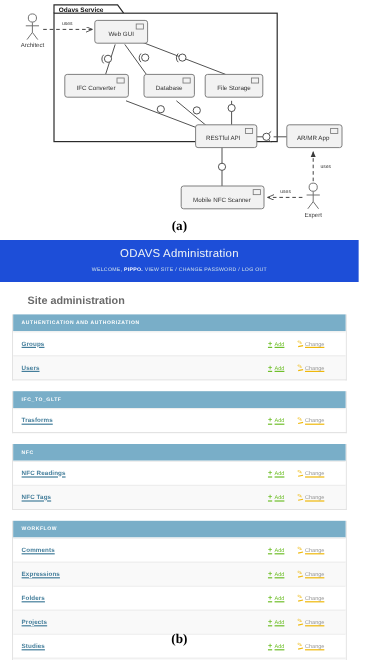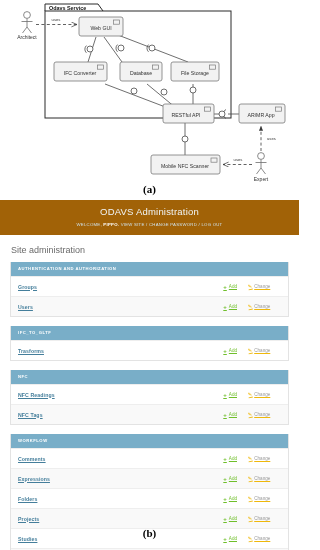--- a/index.html
+++ b/index.html
@@ -17,32 +17,32 @@
   .cap{
     position:absolute;width:100%;text-align:center;
     font-family:"Liberation Serif", serif;font-weight:bold;font-size:11px;color:#000;
   }
   .cap-a{top:183px;}
   .cap-b{top:527px;}
 
   
   .fig-b{position:absolute;left:0;top:200px;width:299px;height:325px;background:#fff;}
   .adm-header{
-    background:#a16207;color:#f5f7f8;padding:6px 0 7px 0;text-align:center;
+    background:#1d4ed8;color:#f5f7f8;padding:6px 0 7px 0;text-align:center;
   }
   .adm-title{font-size:9.5px;letter-spacing:.2px;color:#f0f4f6;line-height:12px;}
   .adm-userlinks{
     font-size:4.3px;letter-spacing:.25px;color:#cfe0e8;margin-top:4px;line-height:6px;
     text-transform:uppercase;
   }
   .adm-userlinks b{color:#ffffff;font-weight:bold;}
   .adm-userlinks a{color:#cfe0e8;text-decoration:none;}
   .adm-body{padding:0 10px;}
   .site-title{
-    font-size:9px;color:#6a6a6a;font-weight:normal;margin:9px 0 6px 1px;line-height:12px;
+    font-size:9px;color:#6a6a6a;font-weight:bold;margin:9px 0 6px 13px;line-height:12px;
   }
   .app-block{margin-bottom:9px;background:#fff;border:1px solid #e3e3e3;border-top:none;}
   .app-caption{
     background:#79aec8;color:#ffffff;font-size:4.2px;font-weight:bold;
     letter-spacing:.5px;text-transform:uppercase;padding:4px 6px 4px 7px;line-height:6px;
   }
   .model-row{
     display:flex;align-items:center;border-top:1px solid #eee;
     padding:4px 5px 4px 7px;min-height:11px;
   }

